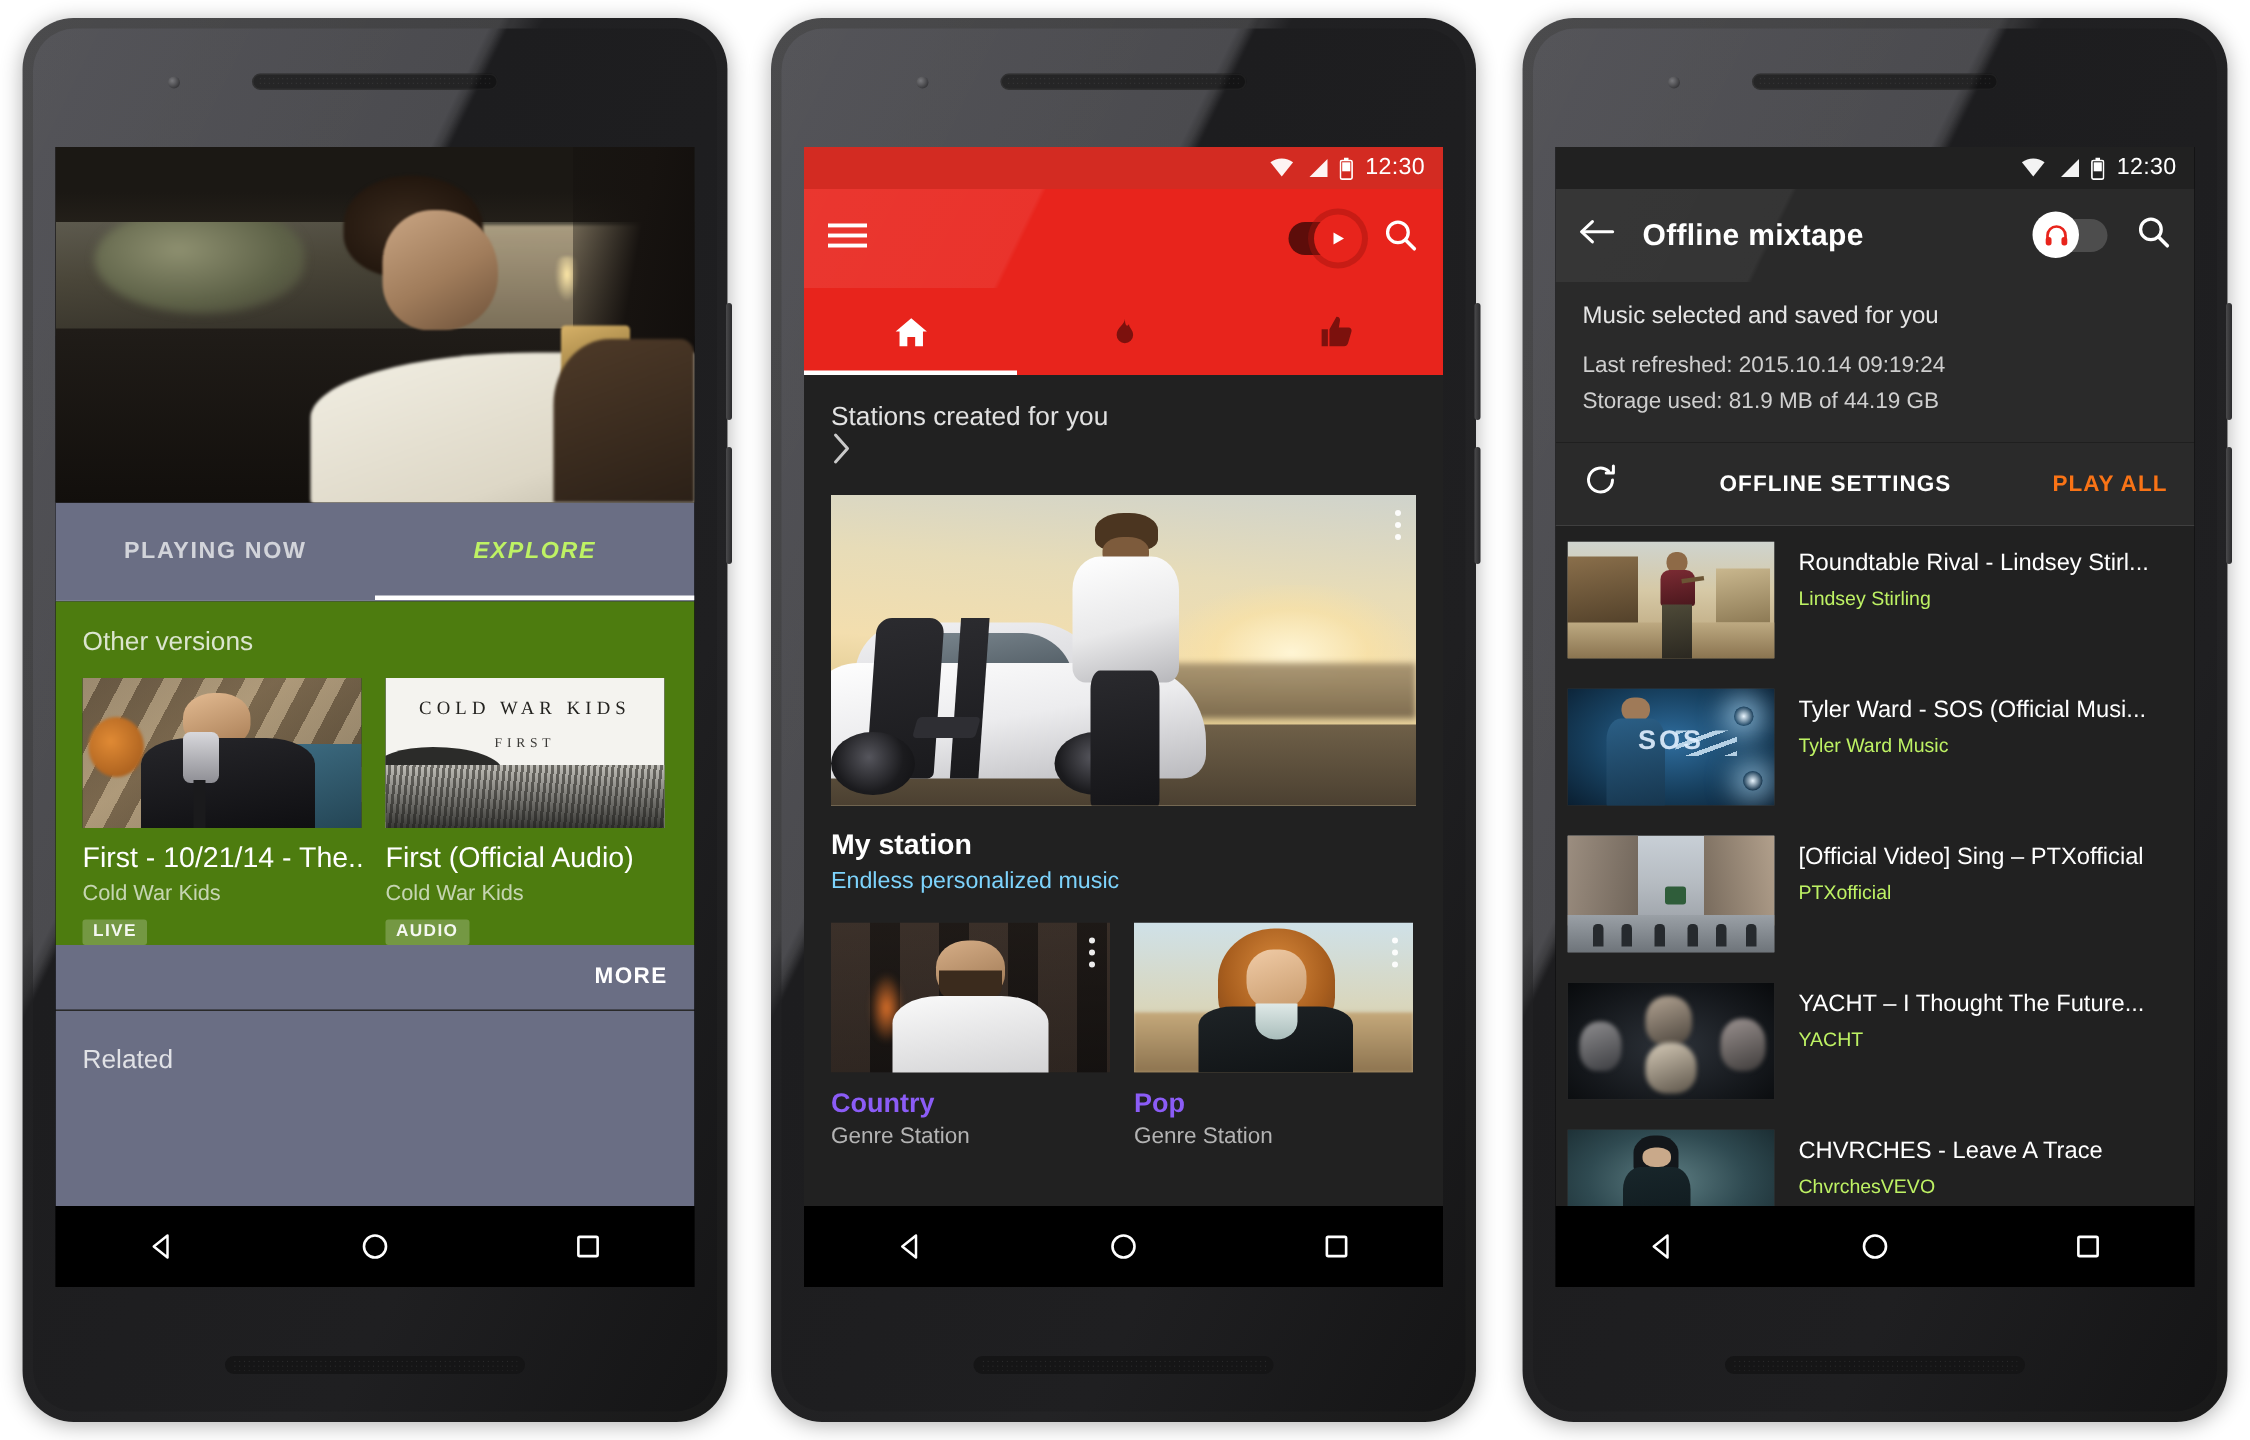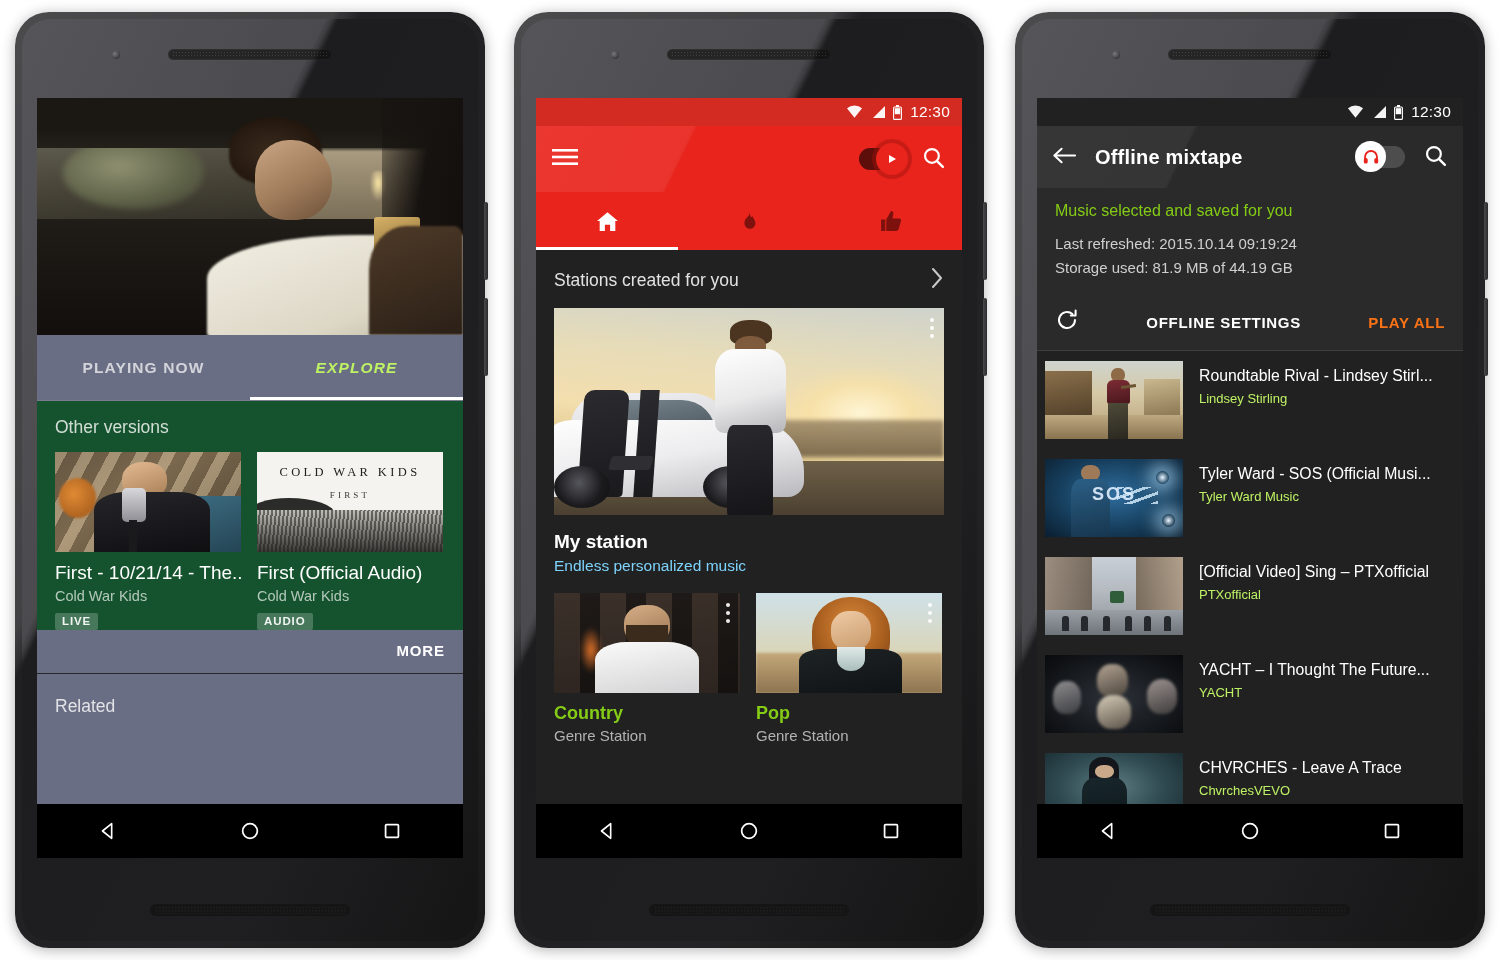--- a/index.html
+++ b/index.html
@@ -179,21 +179,21 @@
     flex: 1; display: flex; align-items: center; justify-content: center;
     font-size: 15.5px; font-weight: bold; letter-spacing: 1.1px;
     color: rgba(255,255,255,.70); position: relative;
   }
   .p1-tab.active { color: #bef264; font-style: italic; }
   .p1-tab.active::after {
     content: ""; position: absolute; left: 0; right: 0; bottom: 0;
     height: 3px; background: #fff;
   }
   .p1-section {
-    background: #14532d; padding: 16px 18px 0 18px;
+    background: #4d7c0f; padding: 16px 18px 0 18px;
   }
   .p1-sec-title { font-size: 17.5px; color: rgba(255,255,255,.80); padding-bottom: 14px; }
   .p1-grid { display: flex; gap: 16px; }
   .p1-card { width: 186px; }
   .p1-thumb {
     width: 186px; height: 100px; overflow: hidden; position: relative;
     background: #2a2a2a;
   }
   
   .tA { position: absolute; inset: 0; background: linear-gradient(145deg,#6a5a45 0%, #8b7658 40%, #4b4030 100%); }
@@ -285,22 +285,23 @@
   .p2-tab {
     flex: 1; display: flex; align-items: center; justify-content: center;
     position: relative;
   }
   .p2-tab.active::after {
     content:""; position:absolute; left:0; right:0; bottom:0;
     height: 3px; background:#fff;
   }
   .p2-body { flex: 1; background: #212121; overflow: hidden; }
   .p2-head-row {
-    display: flex; align-items: center; justify-content: space-between;
+    display: flex; justify-content: space-between;
     padding: 17px 18px 15px 18px;
+    flex-direction: column;
   }
   .p2-head-title { font-size: 17.5px; color: #e2e2e2; }
   .p2-hero {
     margin: 0 18px; height: 207px; position: relative; overflow: hidden;
     background: #d8c49a;
   }
   .hero-sky {
     position: absolute; inset: 0;
     background: linear-gradient(185deg, #cfd3cc 0%, #e7dcb8 28%, #f3deae 52%, #e0c98f 70%, #7d6a4e 100%);
   }
@@ -387,21 +388,21 @@
   .tC-beard { position: absolute; left: 24%; top: 22%; width: 52%; height: 24%; border-radius: 0 0 50% 50%; background: #3b2b1d; }
   .tC-tee { position: absolute; left: -14%; top: 40%; width: 128%; height: 66%; border-radius: 30% 30% 0 0; background: linear-gradient(170deg,#fafafa,#cdcdcf); }
   
   .tP { position: absolute; inset: 0; background: linear-gradient(180deg, #cfe1e8 0%, #d9d6bc 56%, #b9a077 100%); }
   .tP-hills { position: absolute; left: 0; right: 0; bottom: 0; height: 40%; background: linear-gradient(180deg,#c4a87a,#8d7450); filter: blur(1px); }
   .tP-p { position: absolute; left: 30%; top: 4%; width: 42%; height: 100%; }
   .tP-hair { position: absolute; left: 0; top: 0; width: 100%; height: 72%; border-radius: 48% 48% 36% 36%; background: radial-gradient(ellipse at 50% 40%, #d98a3c 0%, #a85e1e 62%, #7c441a 100%); }
   .tP-face { position: absolute; left: 24%; top: 14%; width: 52%; height: 40%; border-radius: 44%; background: linear-gradient(160deg,#f0cba6,#c79a6c); }
   .tP-coat { position: absolute; left: -16%; top: 52%; width: 132%; height: 56%; border-radius: 22% 22% 0 0; background: linear-gradient(170deg,#1e2326,#0d1012); }
   .tP-collar { position: absolute; left: 32%; top: 50%; width: 36%; height: 24%; border-radius: 0 0 50% 50%; background: linear-gradient(180deg,#dfe9e7,#a9bdbb); }
-  .p2-card-title { font-size: 18px; color: #84cc16; font-weight: bold; margin-top: 10px; }
+  .p2-card-title { font-size: 18px; color: #8b5cf6; font-weight: bold; margin-top: 10px; }
   .p2-card-sub { font-size: 15px; color: #b3b3b3; margin-top: 3px; }
 
   
   .p3-appbar {
     flex: 0 0 62px; background: #2a2a2a; display: flex; align-items: center;
     padding: 0 15px; gap: 18px; position: relative;
   }
   .p3-appbar-sheen {
     position: absolute; inset: 0; pointer-events: none;
     background: linear-gradient(116deg, rgba(255,255,255,.06) 0%, rgba(255,255,255,.05) 34.5%, rgba(255,255,255,0) 35.3%);
@@ -411,21 +412,21 @@
   .toggle-dark {
     position: relative; width: 46px; height: 22px; border-radius: 11px;
     background: #4d4d4d;
   }
   .toggle-dark .knob {
     position: absolute; left: -4px; top: -5px;
     width: 31px; height: 31px; border-radius: 50%;
     background: #fff; display: flex; align-items: center; justify-content: center;
   }
   .p3-info { background: #2a2a2a; padding: 14px 18px 16px 18px; }
-  .p3-info-main { font-size: 16px; color: #84cc16; }
+  .p3-info-main { font-size: 16px; color: #e5e5e5; }
   .p3-info-sub { font-size: 15px; color: #cfcfcf; margin-top: 13px; line-height: 1.45; }
   .p3-actions {
     background: #2a2a2a; height: 56px; display: flex; align-items: center;
     padding: 0 18px; border-bottom: 1px solid rgba(255,255,255,.10);
   }
   .p3-act-label {
     flex: 1; text-align: center; font-size: 15px; font-weight: bold;
     letter-spacing: .7px; color: #fff;
   }
   .p3-act-play { font-size: 15px; font-weight: bold; letter-spacing: .7px; }

